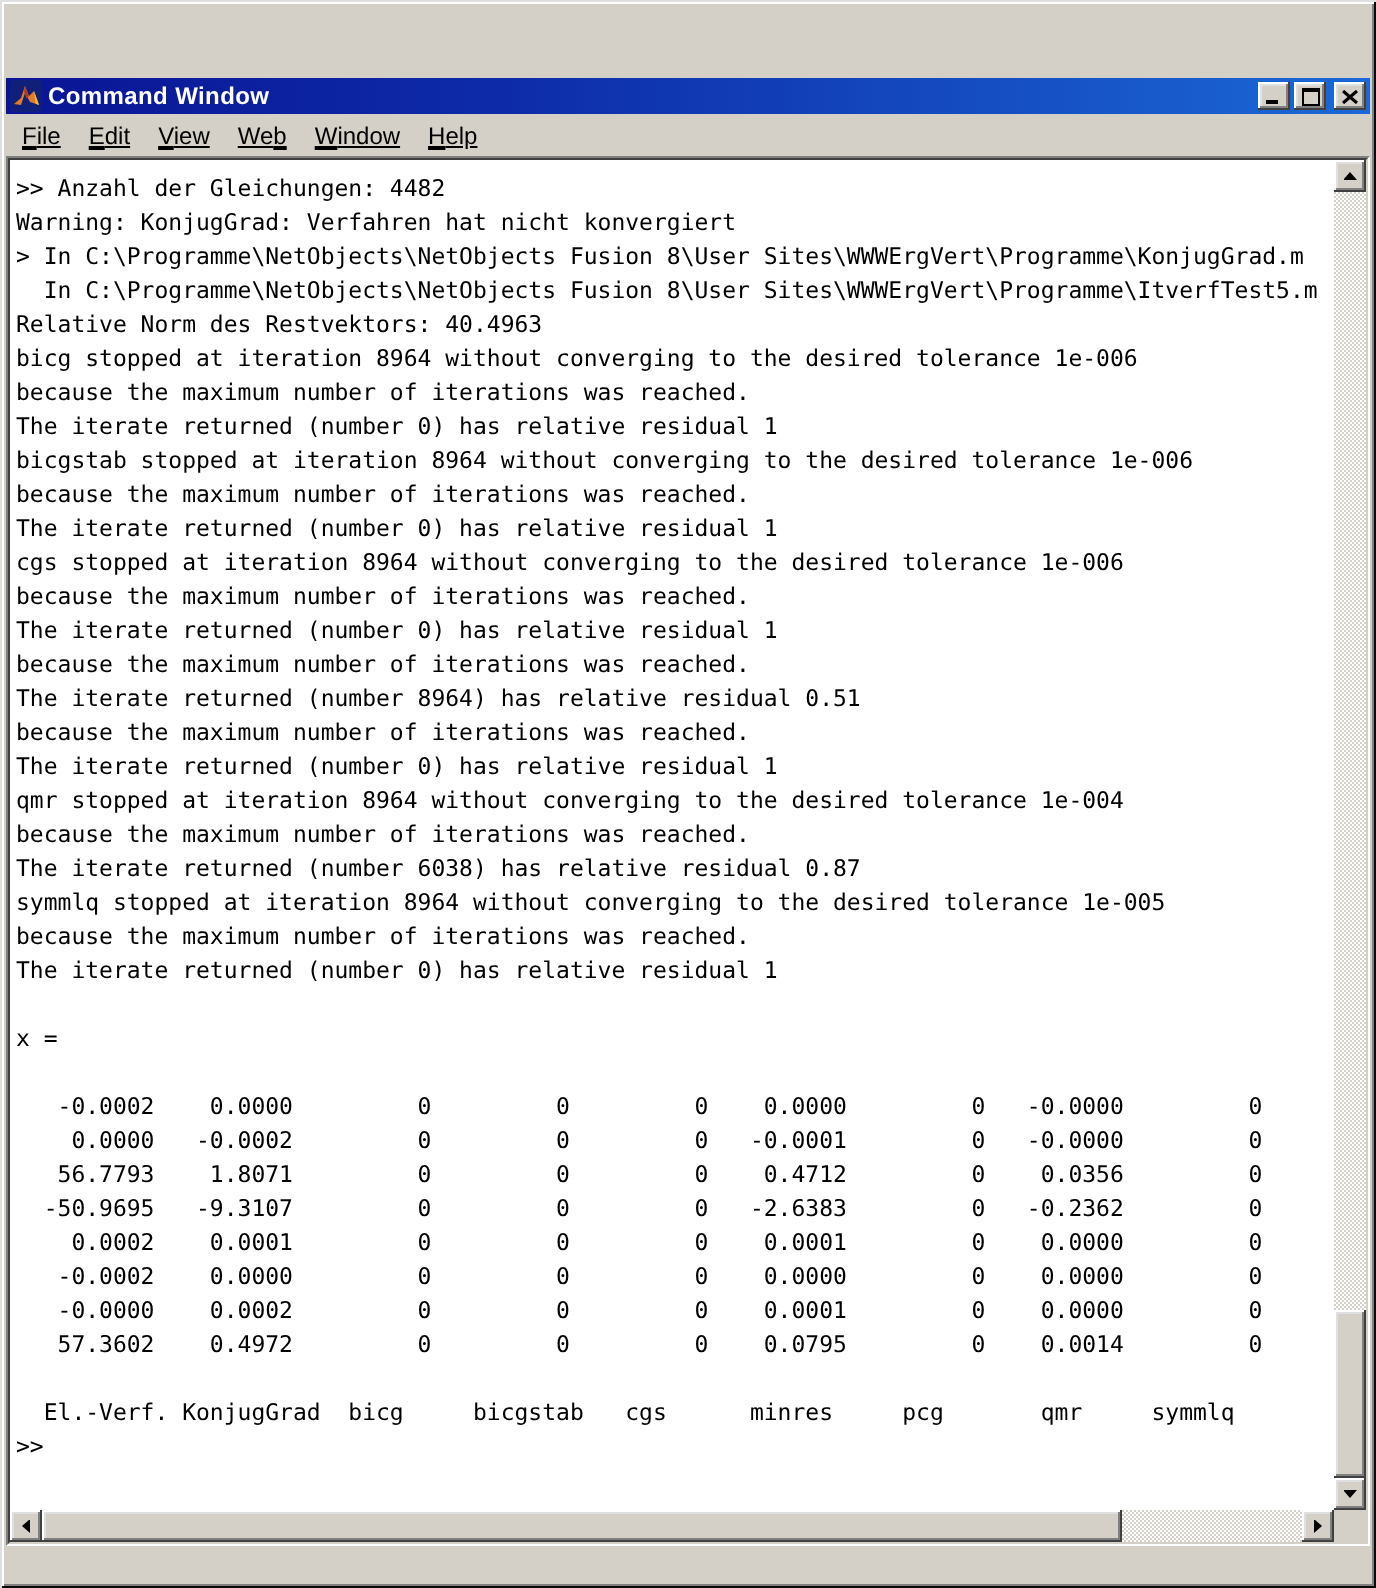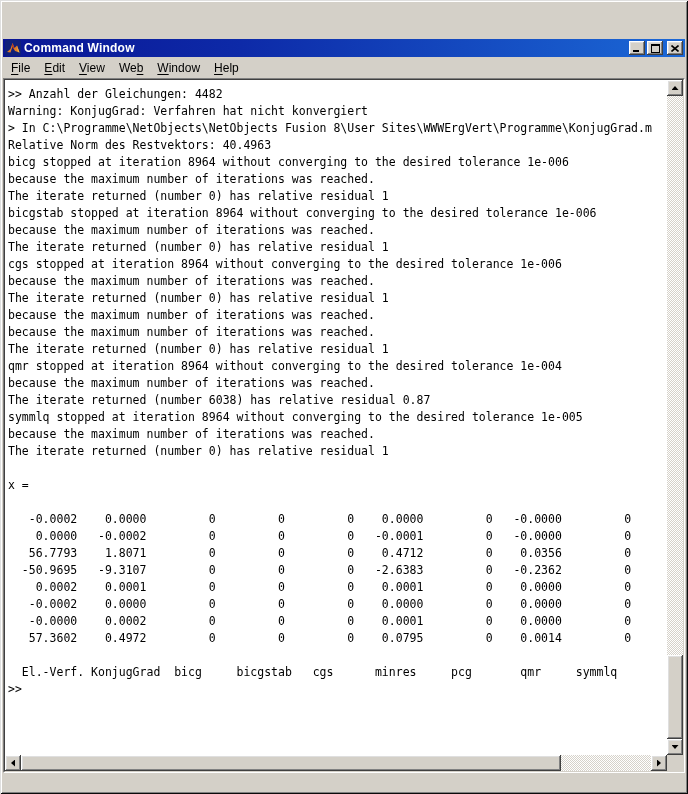--- a/index.html
+++ b/index.html
@@ -36,21 +36,21 @@
   }
   .winbtn.close { margin-left:2px; }
   .glyph-min { width:6px; height:2px; background:#000; position:absolute; bottom:3px; left:4px; }
   .glyph-max { width:7px; height:6px; border:1px solid #000; border-top-width:2px; }
   
   .menubar {
     height:21px; flex:0 0 21px;
     display:flex; align-items:center; padding-left:1px;
     font-size:12px; color:#000;
   }
-  .menu-item { padding:12px 7px; white-space:nowrap; }
+  .menu-item { padding:12px 7px; white-space:nowrap;text-decoration:underline; }
   .menu-item u { text-decoration:underline; text-underline-offset:2px; }
   
   .client-outer {
     flex:1 1 auto; min-height:0;
     border:1px solid; border-color:#808080 #ffffff #ffffff #808080;
     display:flex;
   }
   .client-inner {
     flex:1 1 auto; min-width:0;
     border:1px solid; border-color:#404040 #d4d0c8 #d4d0c8 #404040;
@@ -137,31 +137,33 @@
     <span class="menu-item"><span></span><u>H</u><span>elp</span></span>
   </div>
 
   <div class="client-outer">
     <div class="client-inner">
       <div class="main-row">
         <div class="textpane">
             <div class="tline">&gt;&gt; Anzahl der Gleichungen: 4482</div>
             <div class="tline">Warning: KonjugGrad: Verfahren hat nicht konvergiert</div>
             <div class="tline">&gt; In C:\Programme\NetObjects\NetObjects Fusion 8\User Sites\WWWErgVert\Programme\KonjugGrad.m</div>
+            <div class="tline">  In C:\Programme\NetObjects\NetObjects Fusion 8\User Sites\WWWErgVert\Programme\ItverfTest5.m</div>
             <div class="tline">Relative Norm des Restvektors: 40.4963</div>
             <div class="tline">bicg stopped at iteration 8964 without converging to the desired tolerance 1e-006</div>
             <div class="tline">because the maximum number of iterations was reached.</div>
             <div class="tline">The iterate returned (number 0) has relative residual 1</div>
             <div class="tline">bicgstab stopped at iteration 8964 without converging to the desired tolerance 1e-006</div>
             <div class="tline">because the maximum number of iterations was reached.</div>
             <div class="tline">The iterate returned (number 0) has relative residual 1</div>
             <div class="tline">cgs stopped at iteration 8964 without converging to the desired tolerance 1e-006</div>
             <div class="tline">because the maximum number of iterations was reached.</div>
             <div class="tline">The iterate returned (number 0) has relative residual 1</div>
             <div class="tline">because the maximum number of iterations was reached.</div>
+            <div class="tline">The iterate returned (number 8964) has relative residual 0.51</div>
             <div class="tline">because the maximum number of iterations was reached.</div>
             <div class="tline">The iterate returned (number 0) has relative residual 1</div>
             <div class="tline">qmr stopped at iteration 8964 without converging to the desired tolerance 1e-004</div>
             <div class="tline">because the maximum number of iterations was reached.</div>
             <div class="tline">The iterate returned (number 6038) has relative residual 0.87</div>
             <div class="tline">symmlq stopped at iteration 8964 without converging to the desired tolerance 1e-005</div>
             <div class="tline">because the maximum number of iterations was reached.</div>
             <div class="tline">The iterate returned (number 0) has relative residual 1</div>
             <div class="tline">&nbsp;</div>
             <div class="tline">x =</div>

